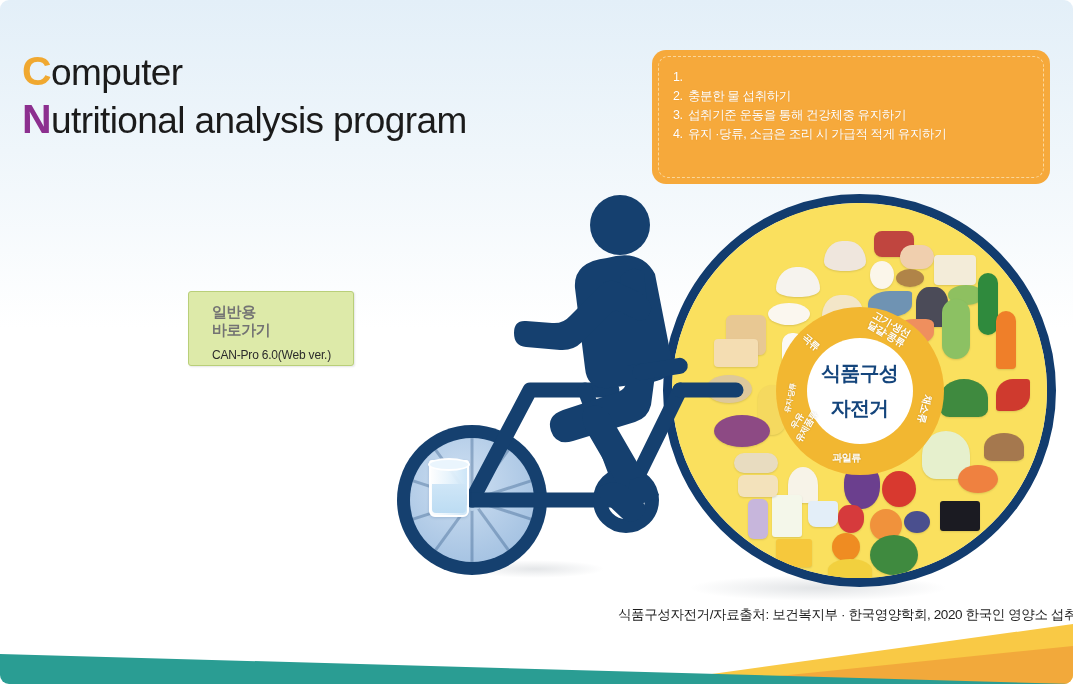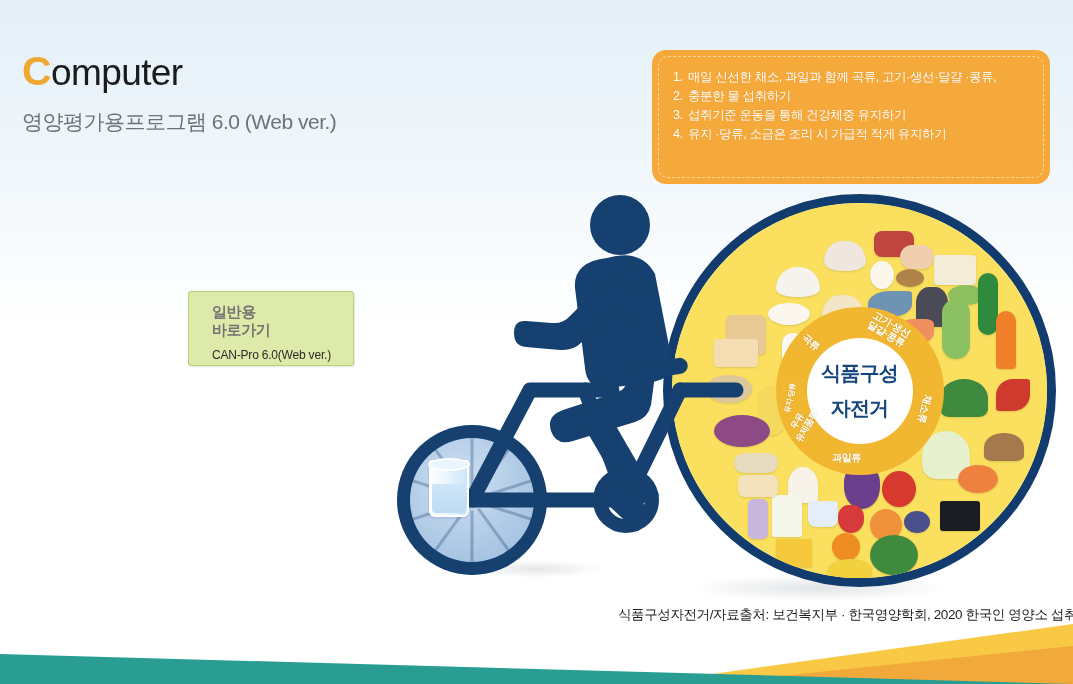--- a/index.html
+++ b/index.html
@@ -10,20 +10,21 @@
     position: relative;
     overflow: hidden;
   }
   .page {
     position: absolute;
     inset: 0;
     width: 1073px;
     height: 684px;
     background: linear-gradient(to bottom, #e3eff8 0%, #eff6fb 22%, #ffffff 48%, #ffffff 100%);
     overflow: hidden;
+    border-radius: 9px;
   }
 
   
   .title-block { position: absolute; left: 22px; top: 48px; }
   .title-line {
     font-size: 37px;
     line-height: 47px;
     font-weight: 400;
     color: #1b1b1b;
     letter-spacing: -0.6px;
@@ -236,35 +237,34 @@
   
   .deco { position: absolute; left: 0; bottom: 0; width: 1073px; height: 60px; }
 </style>
 </head>
 <body>
 
 <div class="page">
 
   <div class="title-block">
     <div class="title-line"><span class="cap cap-c">C</span><span>omputer</span></div>
-    <div class="subtitle">영양평가용프로그램 6.0 (Web ver.)</div>
+    <div class="title-line"><span class="cap cap-n">N</span><span>utritional analysis program</span></div>
   </div>
 
   <div class="shortcut-btn">
     <div class="shortcut-line1">일반용</div>
     <div class="shortcut-line2">바로가기</div>
     <div class="shortcut-sub">CAN-Pro 6.0(Web ver.)</div>
   </div>
 
   <div class="guide-box">
     <div class="guide-inner">
       <div class="guide-item">
         <span class="guide-num">1.</span>
         <span class="guide-text">
-          <span>매일 신선한 채소, 과일과 함께 곡류, 고기·생선·달걀 ·콩류,</span>
         </span>
       </div>
       <div class="guide-item">
         <span class="guide-num">2.</span>
         <span class="guide-text">충분한 물 섭취하기</span>
       </div>
       <div class="guide-item">
         <span class="guide-num">3.</span>
         <span class="guide-text">섭취기준 운동을 통해 건강체중 유지하기</span>
       </div>

